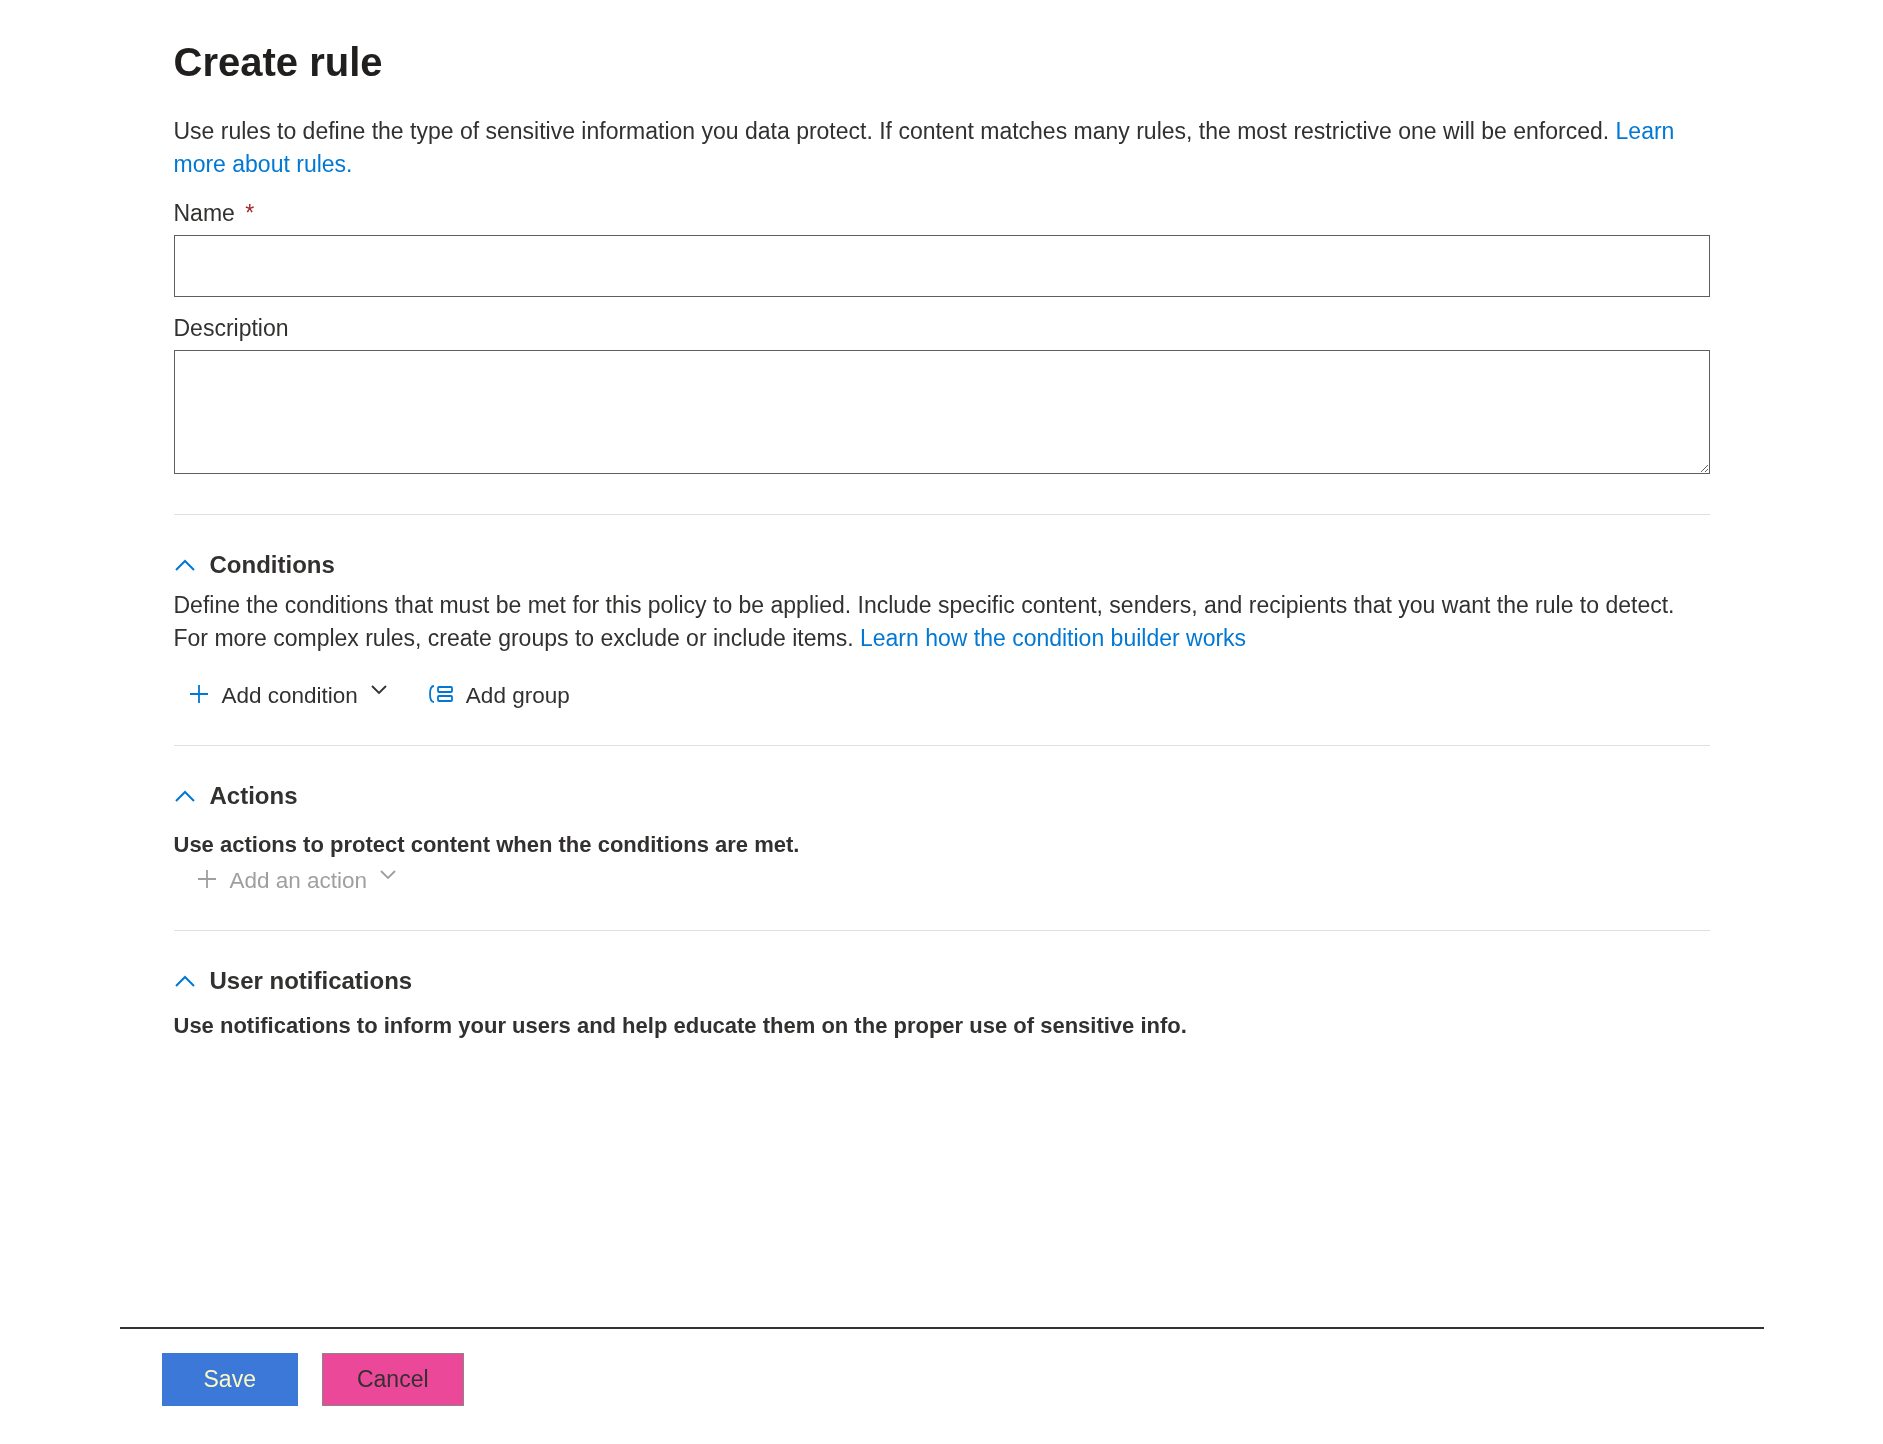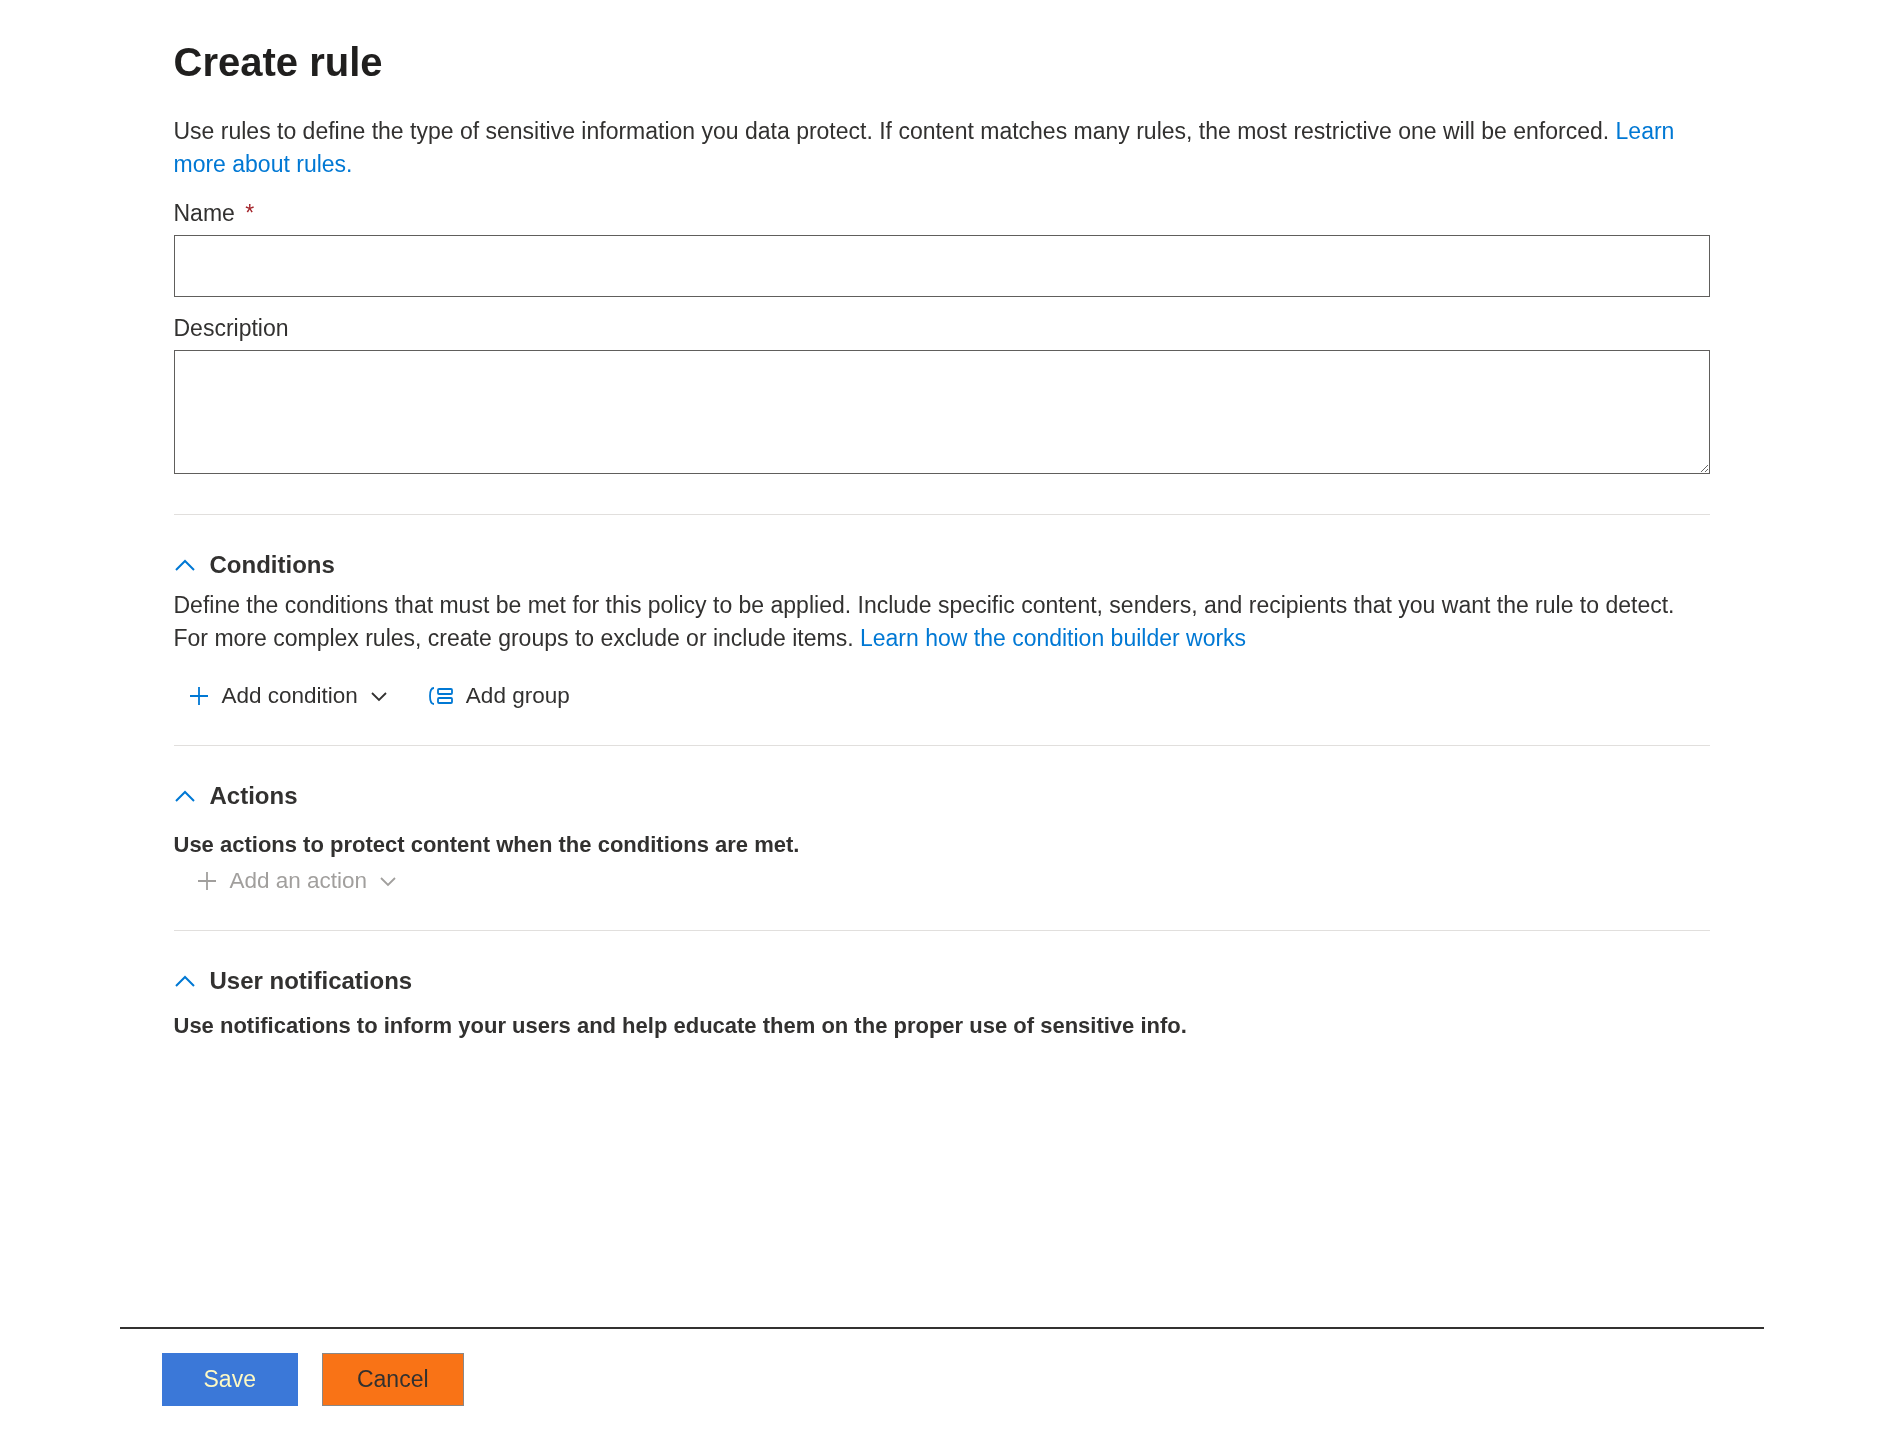--- a/index.html
+++ b/index.html
@@ -11,36 +11,36 @@
   .field-label{font-size:23px;color:#323130;margin-bottom:8px;font-weight:400;}
   .req{color:#a4262c;margin-left:4px;}
   .text-input{width:100%;box-sizing:border-box;height:62px;border:1px solid #605e5c;background:#fff;font-size:22px;padding:0 14px;outline:none;}
   .textarea-input{width:100%;box-sizing:border-box;height:124px;border:1px solid #605e5c;background:#fff;font-size:22px;padding:12px 14px;resize:both;outline:none;font-family:inherit;}
   .hr{border:none;border-top:1px solid #e1dfdd;margin:36px 0;}
   .sec-header{display:flex;align-items:center;gap:14px;color:#323130;}
   .sec-title{font-size:24px;font-weight:600;}
   .sec-desc{font-size:23px;line-height:1.45;margin-top:10px;}
   .sec-sub{font-size:22px;font-weight:600;margin-top:22px;margin-bottom:8px;}
   .btn-row{display:flex;align-items:center;gap:40px;margin-top:28px;}
-  .cmd-btn{display:inline-flex;align-items:center;gap:12px;font-size:22.5px;color:#323130;background:transparent;border:none;cursor:pointer;padding:0;}
+  .cmd-btn{display:inline-flex;align-items:flex-start;gap:12px;font-size:22.5px;color:#323130;background:transparent;border:none;cursor:pointer;padding:0;}
   .cmd-btn.disabled{color:#a19f9d;cursor:default;}
   .icon{display:inline-flex;align-items:center;justify-content:center;}
   .icon svg{display:block;}
   .chev-up svg{stroke:#0078d4;}
   .chev-down svg{stroke:#323130;}
   .cmd-btn.disabled .icon svg{stroke:#a19f9d;}
   .add-plus svg{stroke:#0078d4;}
   .group-icon svg{stroke:#0078d4;fill:none;}
   .toggle-row{display:flex;align-items:center;gap:18px;margin-top:16px;}
   .toggle{position:relative;width:68px;height:32px;border:1.5px solid #323130;background:#fff;border-radius:16px;cursor:pointer;display:inline-block;}
   .toggle .knob{position:absolute;left:5px;top:50%;transform:translateY(-50%);width:22px;height:22px;border-radius:50%;background:#323130;}
   .toggle-label{font-size:22px;color:#323130;}
   .footer{position:absolute;left:0;right:0;bottom:0;display:flex;gap:24px;padding:24px 42px 38px 42px;border-top:2px solid #323130;background:#fff;}
   .btn-primary{background:#3b78d8;color:#fef9c3;border:none;font-size:23px;padding:12px 42px;cursor:pointer;font-weight:400;}
-  .btn-secondary{background:#f97316;color:#323130;border:1px solid #8a8886;font-size:23px;padding:12px 34px;cursor:pointer;font-weight:400;}
+  .btn-secondary{background:#ec4899;color:#323130;border:1px solid #8a8886;font-size:23px;padding:12px 34px;cursor:pointer;font-weight:400;}
   .fade-text{font-size:23px;color:#323130;margin-top:38px;filter:blur(1px);opacity:.35;white-space:nowrap;overflow:hidden;text-overflow:clip;}
 </style>
 </head>
 <body>
 
 <div class="page">
   <div class="content">
 
     <h1 class="page-title">Create rule</h1>
 

